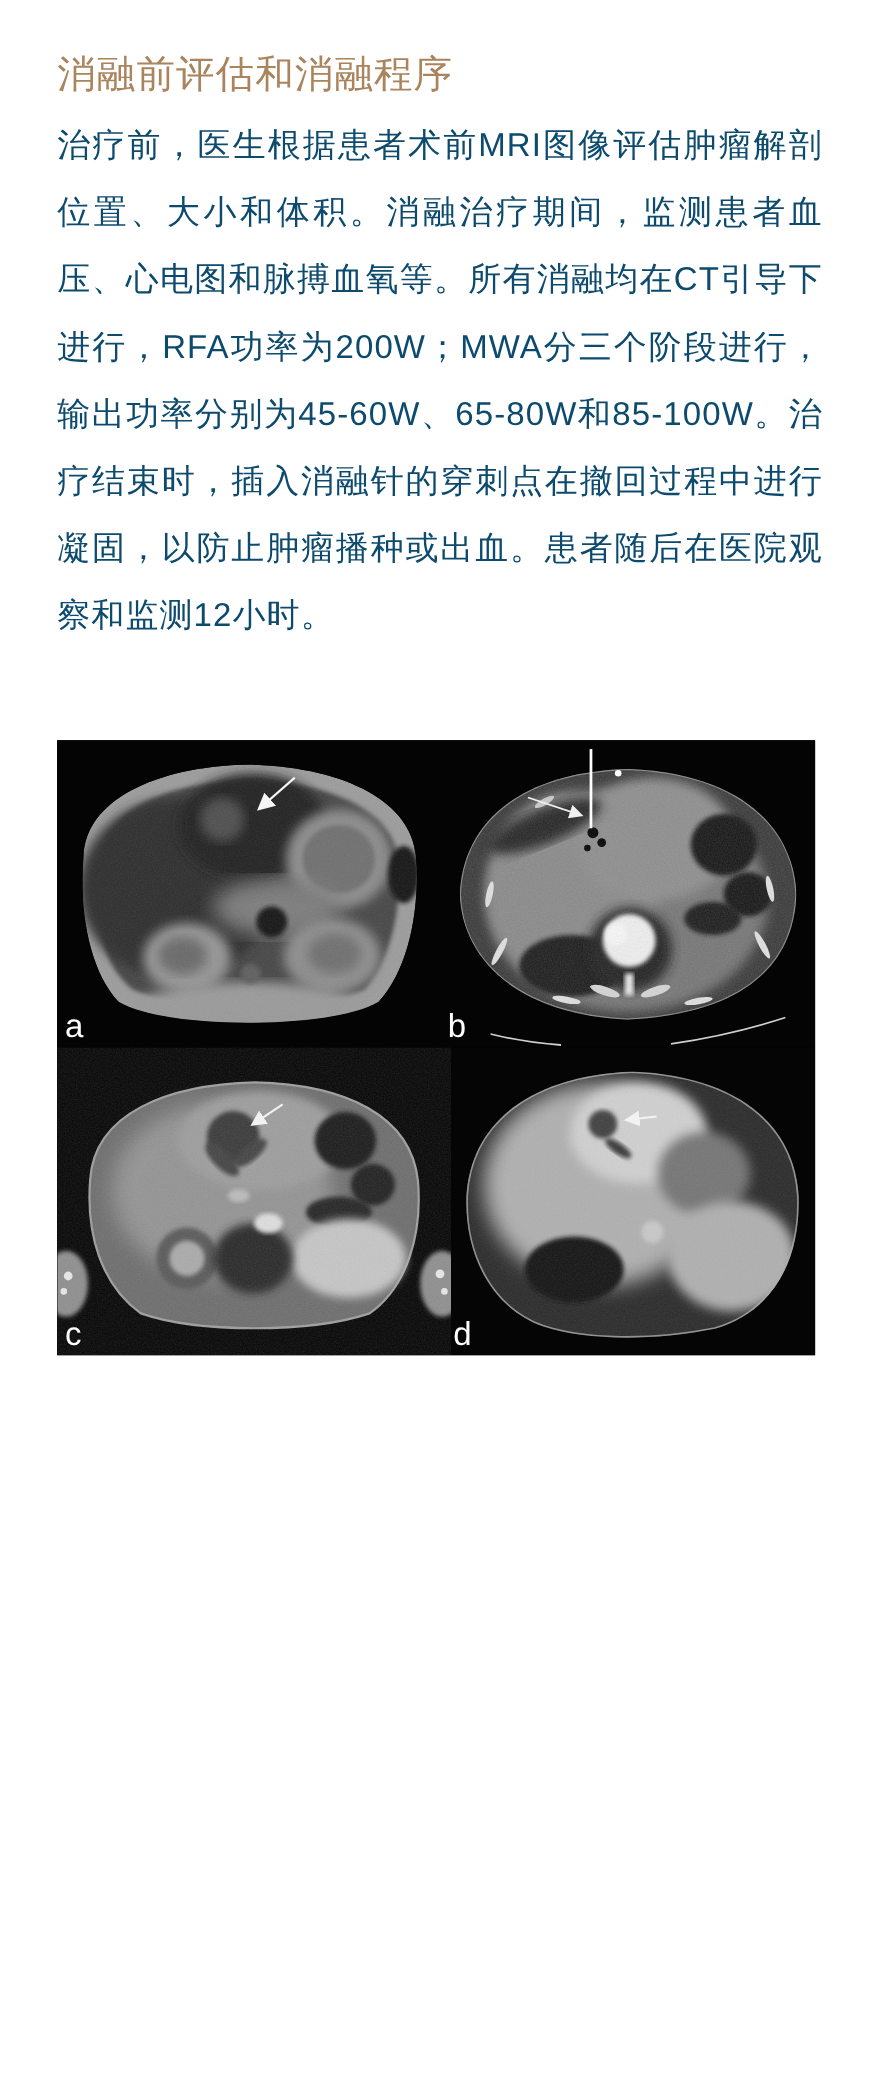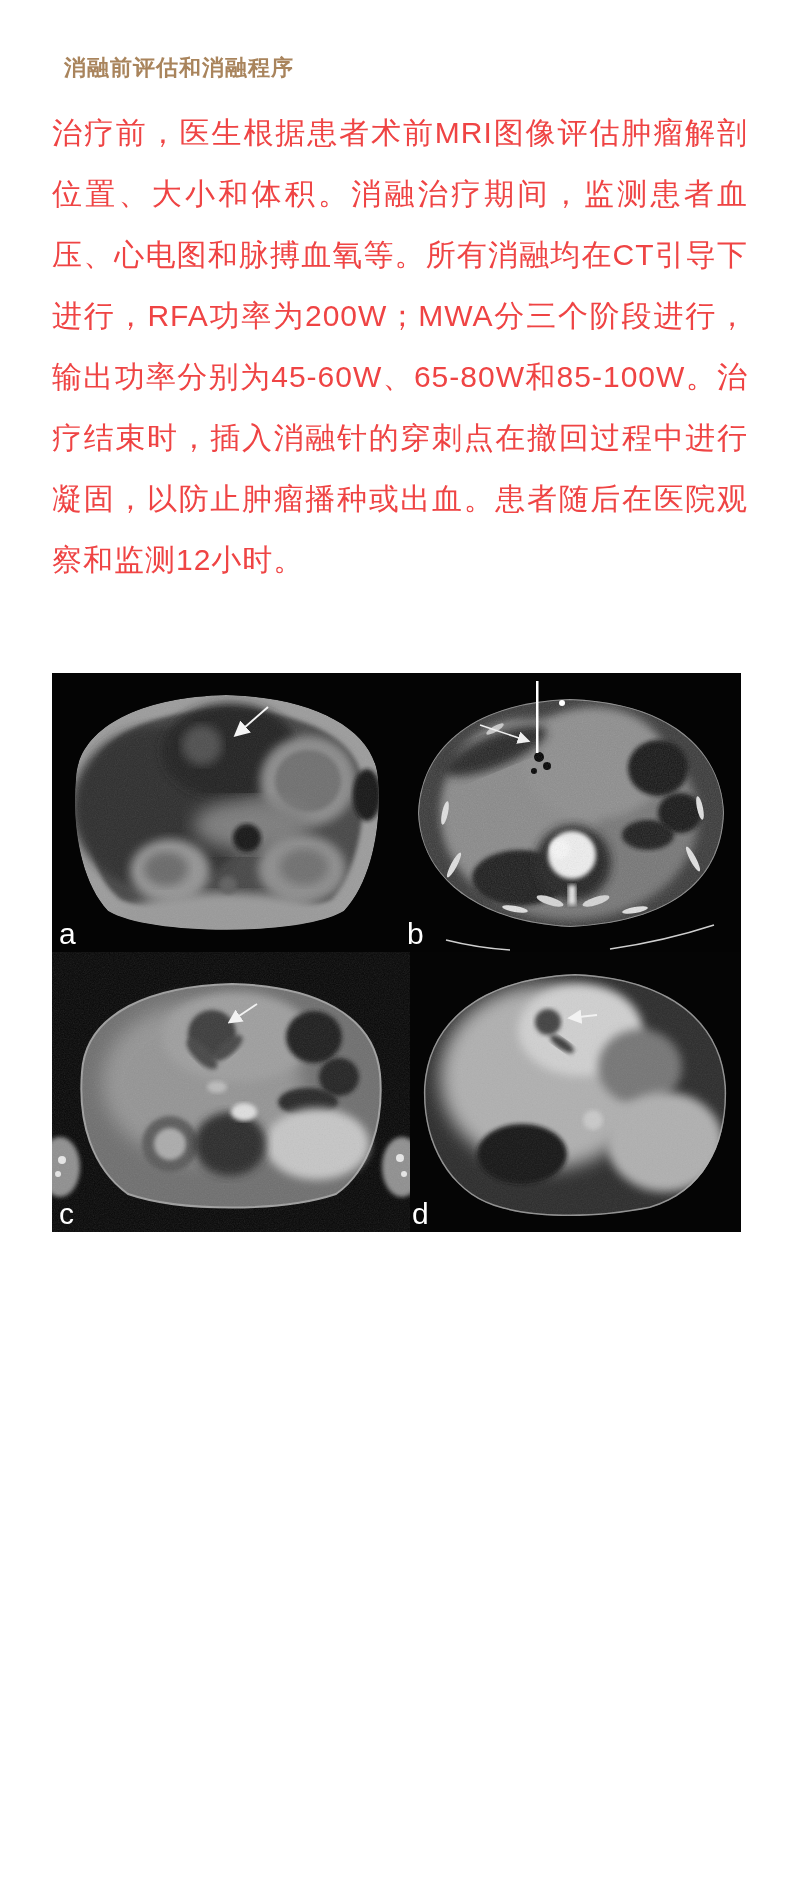--- a/index.html
+++ b/index.html
@@ -3,35 +3,35 @@
 <meta charset="utf-8">
 <style>
   html,body{margin:0;padding:0;background:#ffffff;}
   body{
     width:800px;
     font-family:"Liberation Sans","DejaVu Sans",sans-serif;
     -webkit-font-smoothing:antialiased;
   }
   .page{width:800px;min-height:1902px;background:#ffffff;box-sizing:border-box;padding:0 52px;}
   .sec-heading{
-    margin:12px;
-    font-size:22px;
+    margin:0;
+    font-size:35px;
     line-height:36px;
-    font-weight:bold;
+    font-weight:normal;
     letter-spacing:1px;
     color:#A9845C;
   }
   .sec-heading.first{margin-top:50px;}
   .sec-heading.second{margin-top:90px;}
   .body-par{
     margin:16px 0 0 0;
     font-size:30px;
     line-height:61px;
     letter-spacing:1px;
-    color:#ef4444;
+    color:#0c4a6e;
     text-align:justify;
     text-justify:inter-ideograph;
   }
   .med-figure{
     position:relative;
     margin:83px 0 0 0;
     width:689px;
     height:559px;
     background:#000000;
   }

